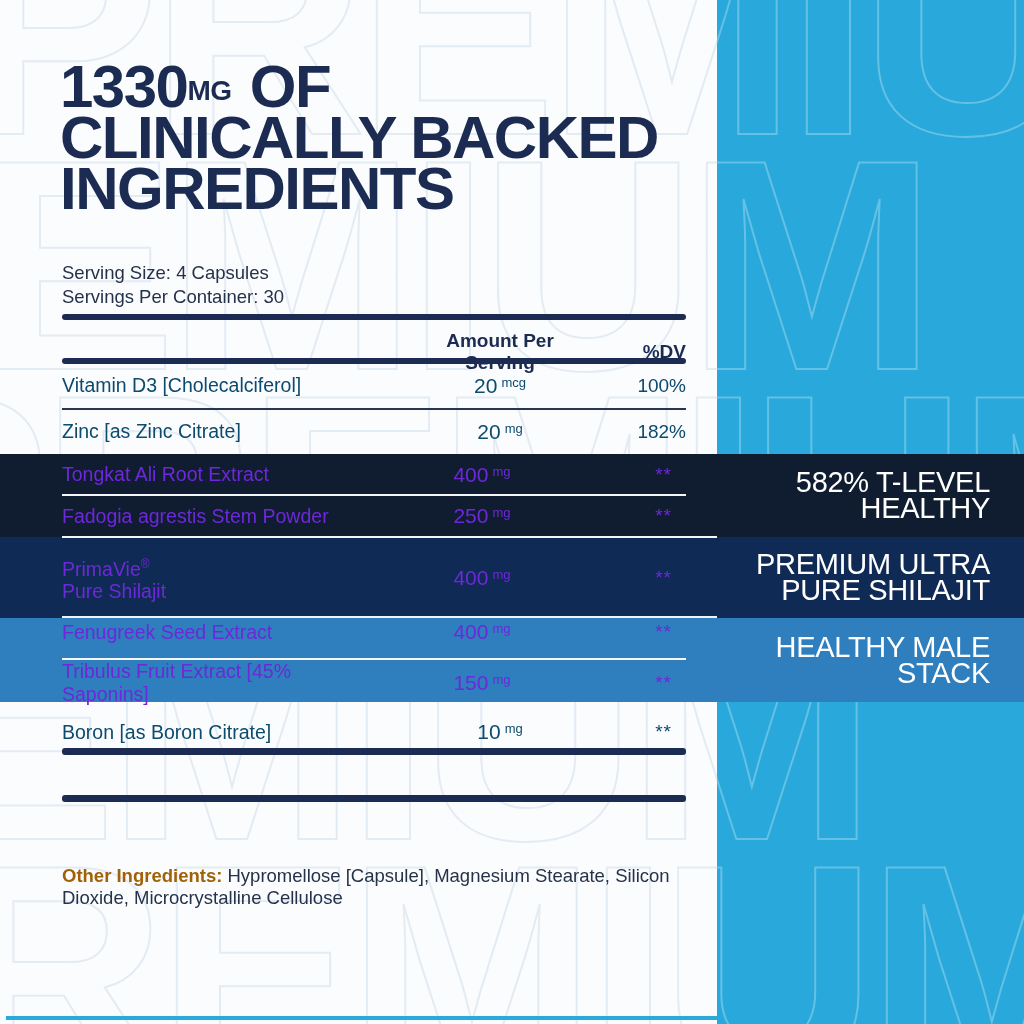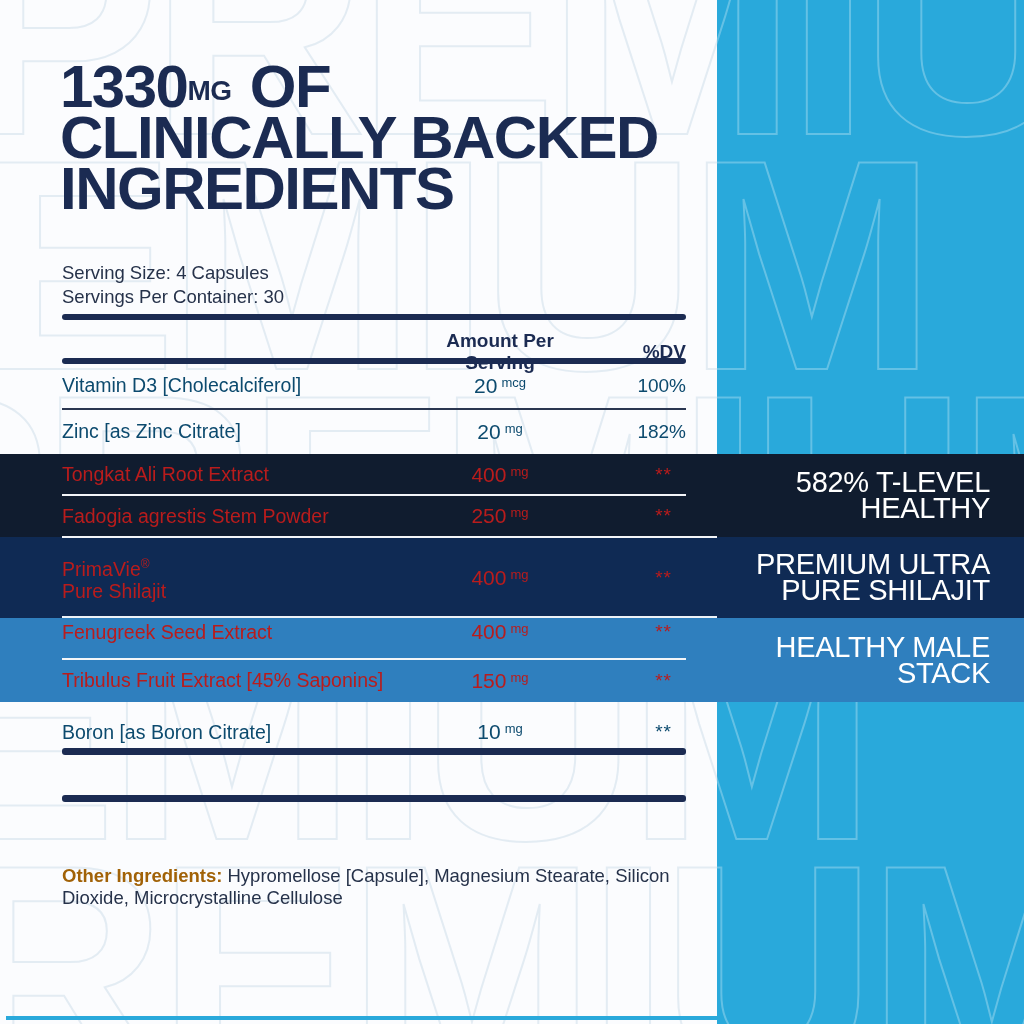--- a/index.html
+++ b/index.html
@@ -50,21 +50,21 @@
     display:grid;grid-template-columns:1fr 180px 96px;align-items:center;
   }
   .thead{top:330px;height:26px;font-weight:700;font-size:19px;color:#1b2b52;}
   .thead .hd-amount{text-align:center;}
   .thead .hd-dv{text-align:right;}
   .trow{font-size:19.5px;color:#0c4a6e;}
   .trow .cell-amount{text-align:center;font-size:21px;}
   .trow .unit{font-size:13px;position:relative;top:-6px;margin-left:4px;}
   .trow .cell-dv{text-align:right;font-size:19px;}
   .trow .cell-dv.star{padding-right:14px;letter-spacing:1px;}
-  .trow.on-band{color:#b91c1c;}
+  .trow.on-band{color:#6d28d9;gap:18px;}
   .r0{top:363px;height:45px}.r1{top:409px;height:45px}
   .r2{top:455px;height:39px}.r3{top:496px;height:40px}
   .r4{top:538px;height:79px}
   .r5{top:619px;height:26px}.r6{top:660px;height:41px}
   .r7{top:703px;height:58px}
   .name2line{line-height:22px;}
   .reg{font-size:12px;vertical-align:super;}
   
   .callout{
     position:absolute;right:34px;text-align:right;color:#ffffff;

